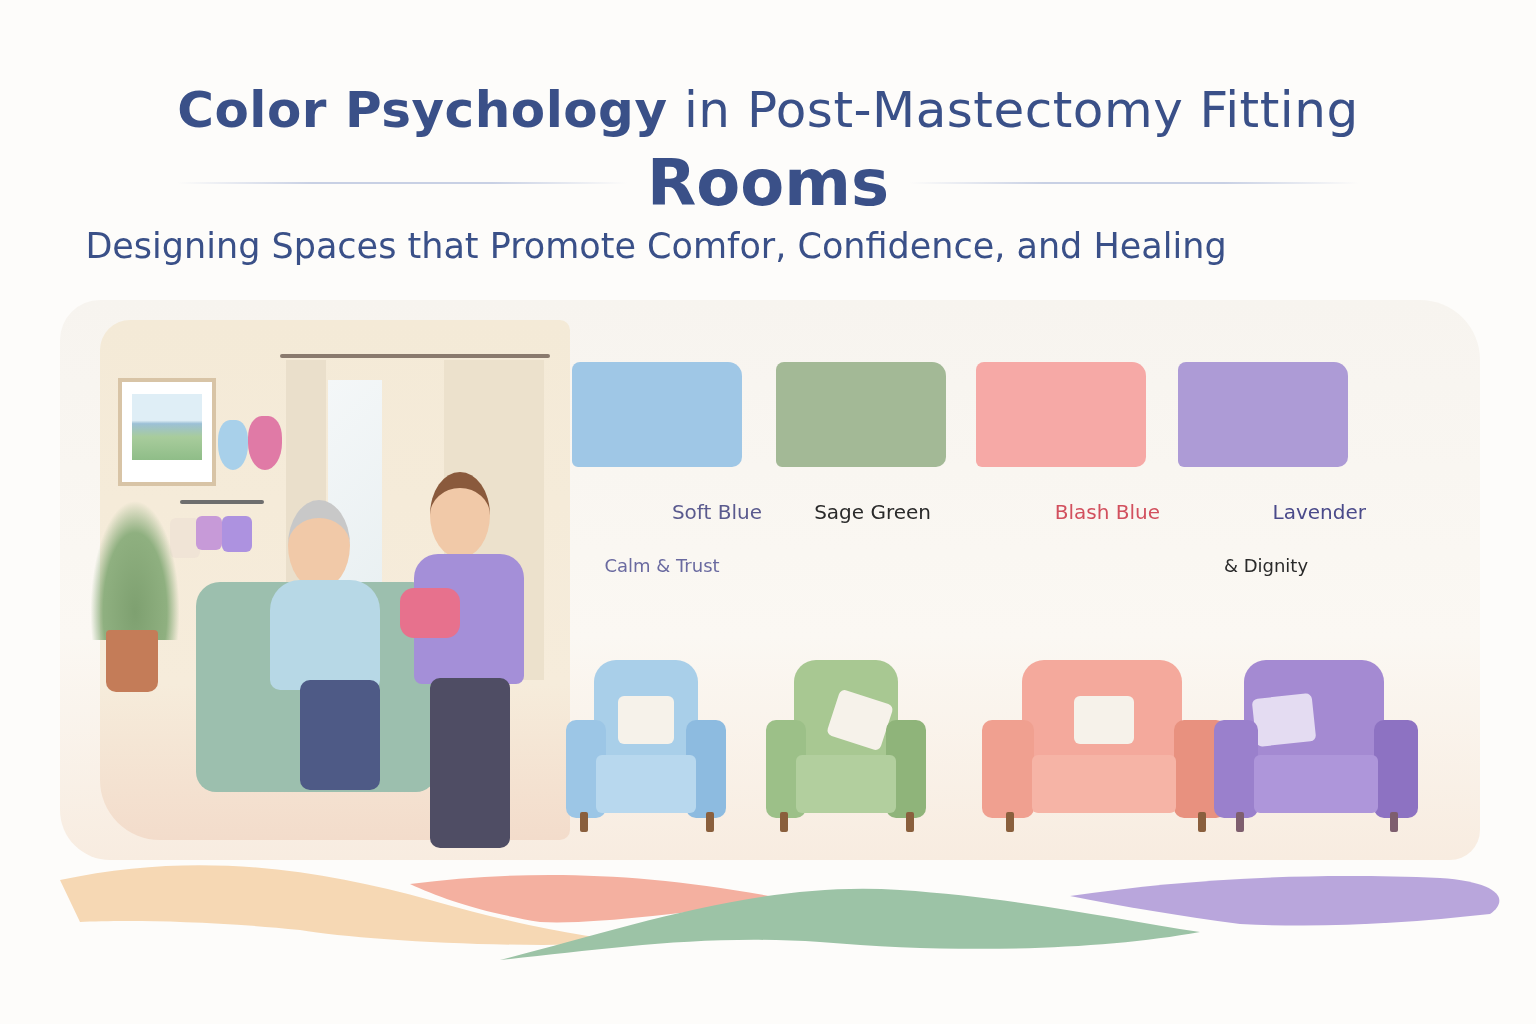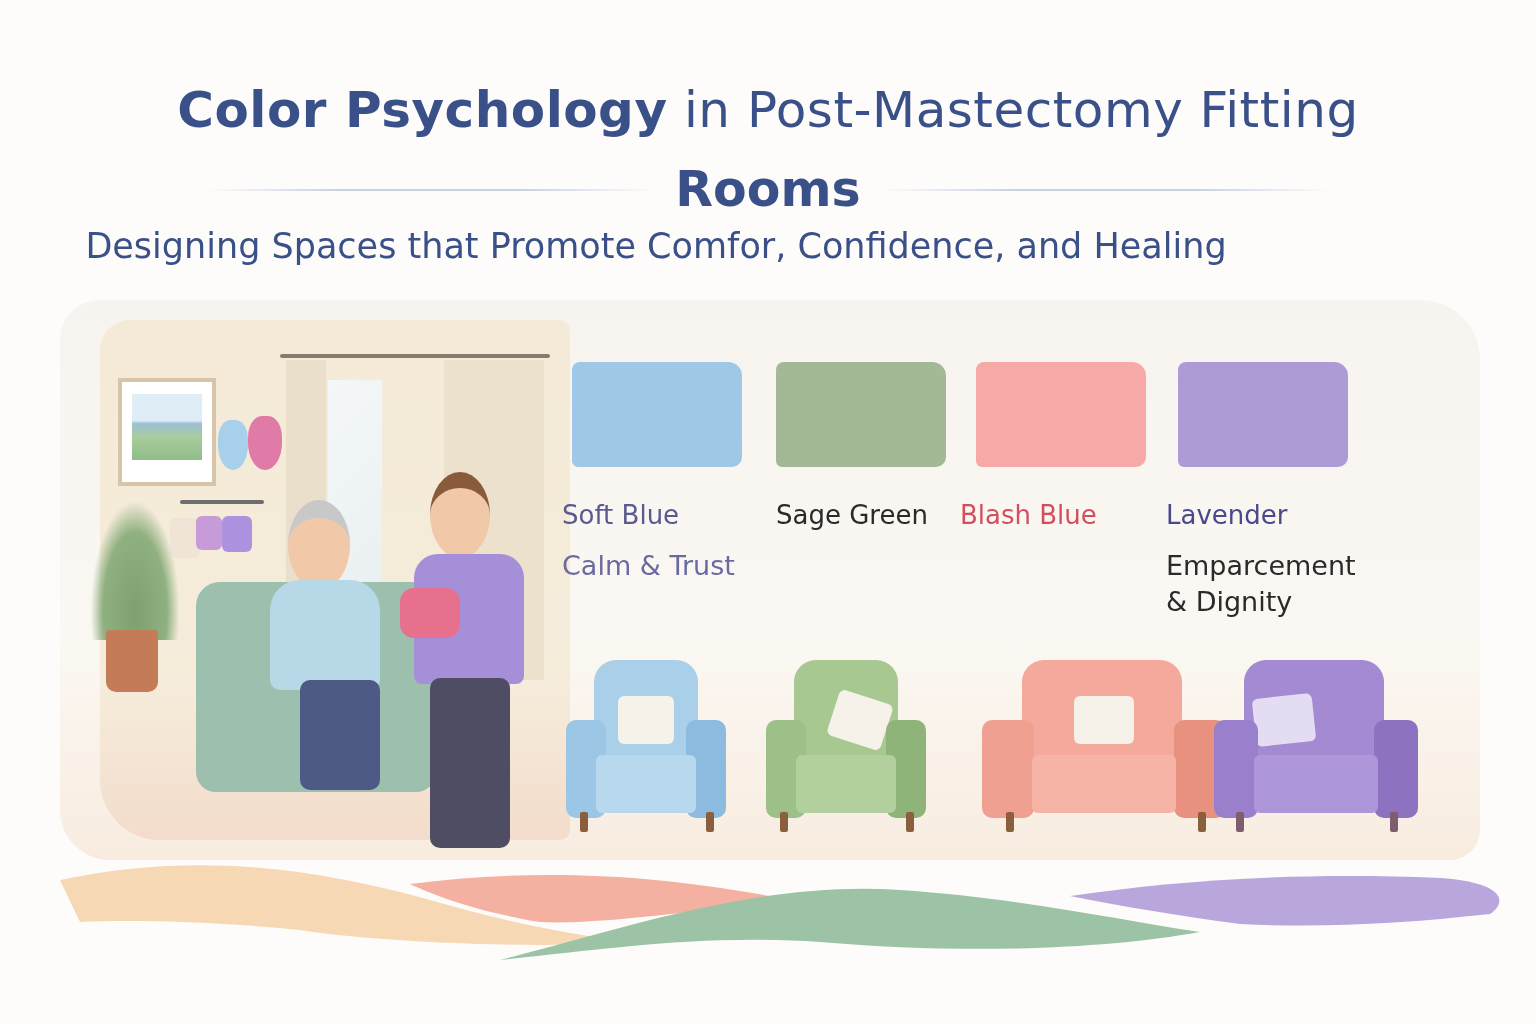--- a/index.html
+++ b/index.html
@@ -13,46 +13,46 @@
     position: absolute; left: 0; top: 72px; width: 1536px;
     text-align: center; color: #3a5088;
     font-size: 50px; line-height: 76px; letter-spacing: 0.5px;
   }
   .title .bold { font-weight: bold; }
   .title-line2 {
     position: absolute; top: 146px; left: 0; width: 1536px;
     display: flex; align-items: center; justify-content: center;
   }
   .rule { height: 2px; width: 450px; background: linear-gradient(90deg, rgba(190,200,225,0), #c8d0e4 30%, #c8d0e4 70%, rgba(190,200,225,0)); }
-  .rooms { font-size: 49px; color: #3a5088; margin: 15px 20px; font-weight: 600; }
+  .rooms { font-size: 64px; color: #3a5088; margin: 0 20px; font-weight: 600; }
   .subtitle {
     position: absolute; top: 226px; left: 0; width: 1312px; text-align: center;
     color: #3a5088; font-size: 35px;
   }
   .scene {
     position: absolute; left: 60px; top: 300px; width: 1420px; height: 560px;
     background: linear-gradient(180deg, #f7f4ef 0%, #fbf8f3 60%, #f8ece0 100%);
     border-radius: 40px 60px 30px 50px;
   }
   .room {
     position: absolute; left: 100px; top: 320px; width: 470px; height: 520px;
     background: linear-gradient(180deg, #f4ead7 0%, #f6ecdb 70%, #f3dccb 100%);
     border-radius: 30px 10px 10px 60px;
   }
   .swatch {
     position: absolute; top: 362px; width: 170px; height: 105px;
     border-radius: 8px 14px 10px 6px;
   }
   .label-name {
-    position: absolute; top: 500px; width: 200px; text-align: left;
-    font-size: 26px;
+    position: absolute; top: 500px; width: 200px; text-align: right;
+    font-size: 20px;
   }
   .label-desc {
-    position: absolute; top: 548px; width: 200px; text-align: left;
-    font-size: 27px; line-height: 36px; color: #2a2a2a;
+    position: absolute; top: 548px; width: 200px; text-align: center;
+    font-size: 18px; line-height: 36px; color: #2a2a2a;
   }
   .chair { position: absolute; top: 660px; width: 160px; height: 165px; }
   .chair .back { position: absolute; left: 28px; top: 0; width: 104px; height: 100px; border-radius: 22px 22px 6px 6px; }
   .chair .arm-l, .chair .arm-r { position: absolute; top: 60px; width: 40px; height: 98px; border-radius: 10px; }
   .chair .arm-l { left: 0; } .chair .arm-r { right: 0; }
   .chair .seat { position: absolute; left: 30px; top: 95px; width: 100px; height: 58px; border-radius: 6px; }
   .chair .pillow { position: absolute; left: 52px; top: 36px; width: 56px; height: 48px; background: #f6f2ea; border-radius: 6px; }
   .chair .leg { position: absolute; top: 152px; width: 8px; height: 20px; background: #8a5f3d; border-radius: 2px; }
   .wave { position: absolute; }
   .figure { position: absolute; border-radius: 50%; }
@@ -105,31 +105,30 @@
 <div class="swatch" style="left:572px;background:#9fc7e6;"></div>
 <div class="swatch" style="left:776px;background:#a3b996;"></div>
 <div class="swatch" style="left:976px;background:#f6a9a6;"></div>
 <div class="swatch" style="left:1178px;background:#ad9bd6;"></div>
 
 <div class="label-name" style="left:562px;color:#5a5a8e;">Soft Blue</div>
 <div class="label-desc" style="left:562px;color:#6a6aa0;">
   <div>Calm &amp; Trust</div>
 </div>
 
-<div class="label-name" style="left:776px;color:#2a2a2a;">Sage Green</div>
+<div class="label-name" style="left:731px;color:#2a2a2a;">Sage Green</div>
 <div class="label-desc" style="left:762px;">
 </div>
 
 <div class="label-name" style="left:960px;color:#d2505e;">Blash Blue</div>
 <div class="label-desc" style="left:966px;">
 </div>
 
 <div class="label-name" style="left:1166px;color:#4a4a8a;">Lavender</div>
 <div class="label-desc" style="left:1166px;">
-  <div>Emparcement</div>
   <div>&amp; Dignity</div>
 </div>
 
 <div class="chair" style="left:566px;">
   <div class="back" style="background:#a9cfe9;"></div>
   <div class="pillow"></div>
   <div class="arm-l" style="background:#9cc6e6;"></div>
   <div class="arm-r" style="background:#8dbbe0;"></div>
   <div class="seat" style="background:#b8d8ee;"></div>
   <div class="leg" style="left:14px;"></div>

